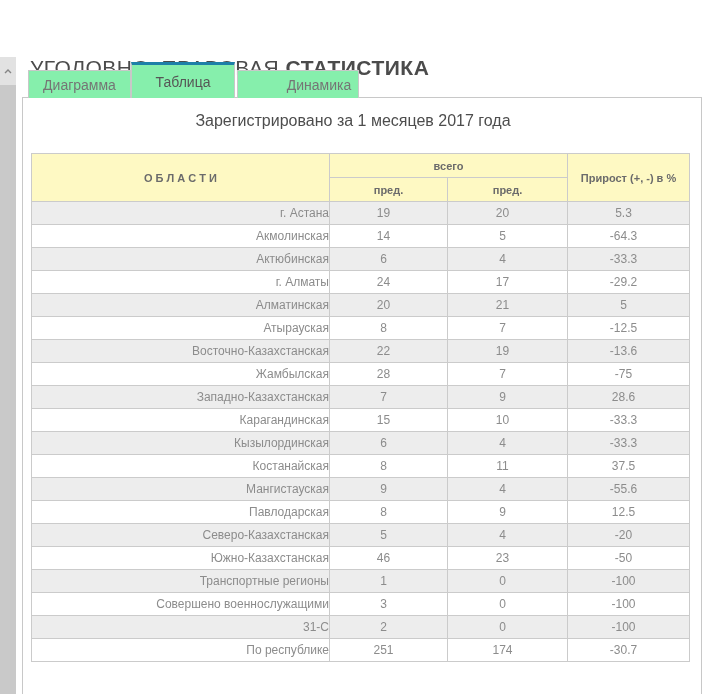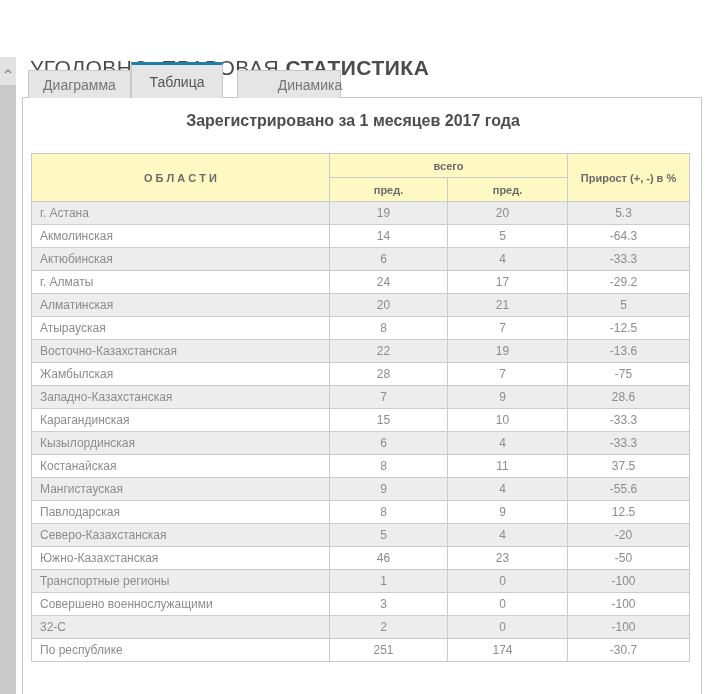--- a/index.html
+++ b/index.html
@@ -30,42 +30,42 @@
     background: #e2e2e2; border: none;
     display: flex; align-items: center; justify-content: center;
     cursor: pointer; padding: 0;
   }
   .scrollbar .up-btn svg { display: block; }
 
   
   .tabs { position: absolute; left: 28px; top: 62px; height: 36px; }
   .tab {
     position: absolute; top: 8px; height: 28px;
-    background: #e5e5e5; border: 1px solid #c8c8c8; border-bottom: none;
+    background: #86efac; border: 1px solid #c8c8c8; border-bottom: none;
     font-size: 14px; color: #757575;
     display: flex; align-items: center; justify-content: center;
     cursor: pointer; z-index: 3;
   }
   .tab.t0 { left: 0; width: 103px; }
-  .tab.t1 { left: 103px; width: 92px; }
-  .tab.t2 { left: 209px; width: 104px; padding-left: 42px; }
+  .tab.t1 { left: 103px; width: 104px; }
+  .tab.t2 { left: 209px; width: 122px; padding-left: 42px; }
   .tab.active {
     top: 0; height: 36px;
     border-top: 3px solid var(--accent, #1d80a8);
     color: #565656; z-index: 5;
   }
 
   
   .panel {
     position: absolute; left: 22px; top: 97px; width: 680px; height: 600px;
     background: #ffffff; border: 1px solid #c8c8c8; z-index: 2;
   }
   .panel-subtitle {
     position: absolute; left: 0; top: 14px; width: 660px;
-    text-align: center; font-size: 16px; color: #4d4d4d; font-weight: bold;
+    text-align: center; font-size: 16px; color: #4d4d4d;
   }
 
   
   table.stats {
     position: absolute; left: 8px; top: 55px;
     border-collapse: collapse;
     table-layout: fixed; width: 658px;
     font-size: 12px; color: #8c8c8c;
   }
   table.stats th, table.stats td {
@@ -74,21 +74,21 @@
   }
   table.stats th {
     color: #6b6b6b; font-weight: bold; font-size: 11px;
     text-align: center; height: 24px; background: #fef9c3;
   }
   table.stats col.c-region { width: 298px; }
   table.stats col.c-prev   { width: 118px; }
   table.stats col.c-curr   { width: 120px; }
   table.stats col.c-growth { width: 122px; }
   table.stats td { height: 23px; }
-  table.stats td.region { text-align: left; padding-left: 8px; }
+  table.stats td.region { text-align: right; padding-left: 8px; }
   table.stats td.num { text-align: center; padding-right: 10px; }
   table.stats tbody tr:nth-child(odd) td { background: #ededed; }
   table.stats tbody tr:nth-child(even) td { background: #ffffff; }
 </style>
 </head>
 <body>
 
 <h1 class="page-title"><span>УГОЛОВНО–ПРАВОВАЯ</span>&nbsp;<span class="bold">СТАТИСТИКА</span></h1>
 
 <div class="scrollbar">
@@ -231,21 +231,21 @@
     <td class="num">0</td>
     <td class="num">-100</td>
   </tr>
         <tr>
     <td class="region">Совершено военнослужащими</td>
     <td class="num">3</td>
     <td class="num">0</td>
     <td class="num">-100</td>
   </tr>
         <tr>
-    <td class="region">32-С</td>
+    <td class="region">31-С</td>
     <td class="num">2</td>
     <td class="num">0</td>
     <td class="num">-100</td>
   </tr>
         <tr>
     <td class="region">По республике</td>
     <td class="num">251</td>
     <td class="num">174</td>
     <td class="num">-30.7</td>
   </tr>

